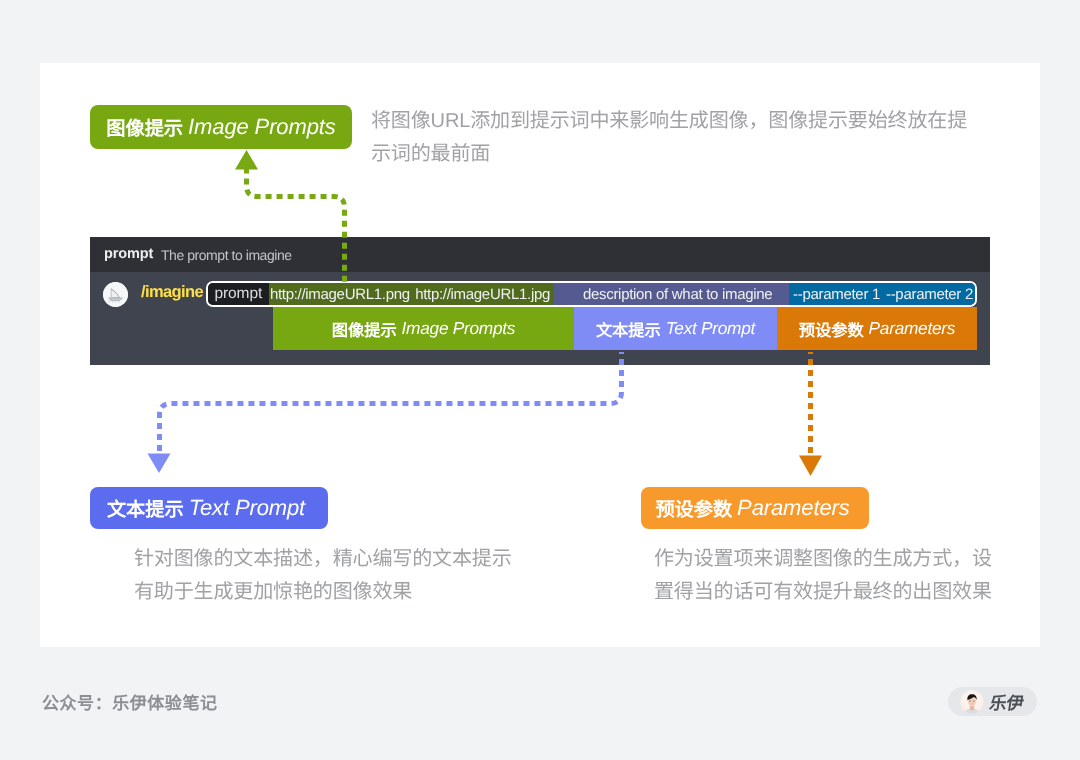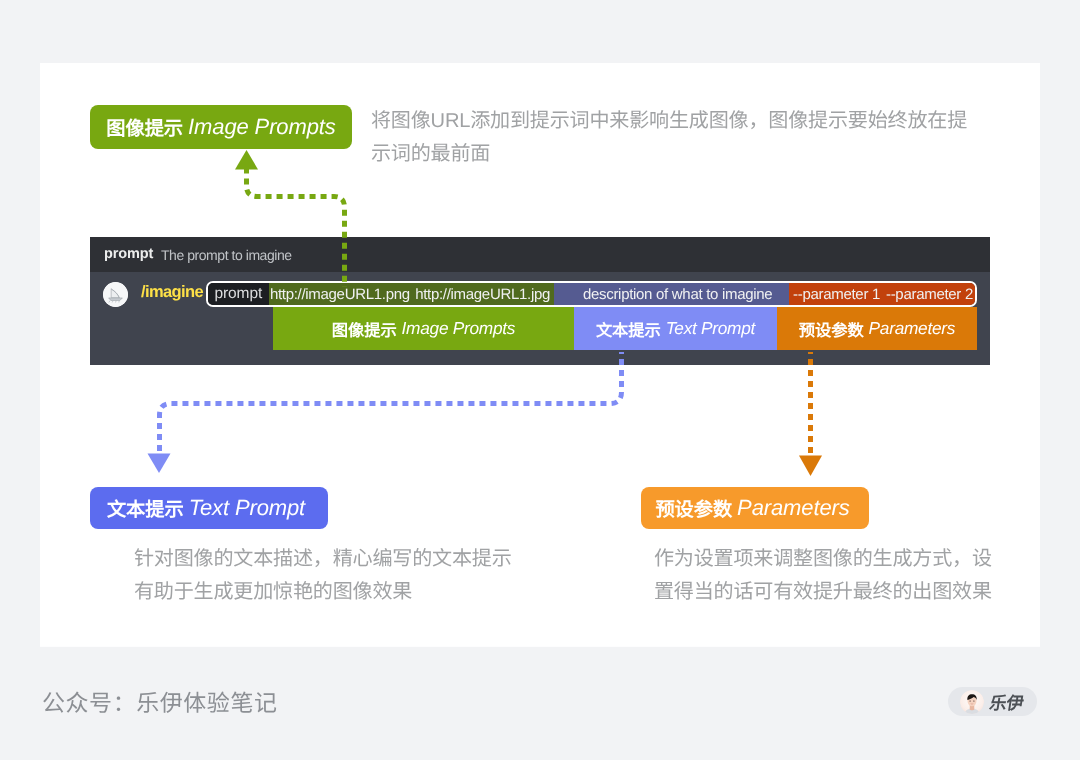--- a/index.html
+++ b/index.html
@@ -45,33 +45,33 @@
           background:#f4f5f7;overflow:hidden;line-height:0;}
   .cmd{position:absolute;left:51px;top:46px;font-size:16.5px;font-weight:700;color:#fde047;letter-spacing:-0.6px;}
 
   .inputbar{position:absolute;left:116px;top:44px;width:771px;height:26px;
             border:2px solid #ffffff;border-radius:7px;box-sizing:border-box;
             display:flex;align-items:stretch;overflow:hidden;}
   .tok{display:flex;align-items:center;justify-content:center;color:#f0f1f2;font-size:15px;white-space:nowrap;letter-spacing:-0.3px;}
   .tok.chip{background:#1c1e22;font-size:15.5px;letter-spacing:-0.1px;color:#dcdddf;}
   .tok.g-image{background:#506a1e;}
   .tok.g-text{background:#555b91;}
-  .tok.g-params{background:#c2410c;}
+  .tok.g-params{background:#0369a1;}
 
   .bars{position:absolute;left:183px;top:70px;width:704px;height:43px;display:flex;}
   .bar{display:flex;align-items:center;justify-content:center;color:#fff;white-space:nowrap;}
   .bar .cn{font-weight:600;font-size:16.3px;letter-spacing:-0.1px;}
   .bar .en{font-weight:500;font-style:italic;font-size:17.3px;margin-left:5px;letter-spacing:-0.28px;}
   .bar.g-image{background:#78a811;}
   .bar.g-text{background:#7f8cf5;}
   .bar.g-params{background:#da7908;}
 
   
   .footer-line{position:absolute;left:40px;top:646px;width:1000px;height:1px;background:#fdfdfe;}
-  .footer-text{position:absolute;left:42px;top:701px;font-size:23px;font-weight:400;
+  .footer-text{position:absolute;left:42px;top:701px;font-size:17px;font-weight:700;
                color:#8c8f94;letter-spacing:0.55px;transform:translateY(-50%);}
   .badge{position:absolute;left:948px;top:687px;
          height:29px;width:89px;border-radius:15px;background:#e5e7eb;
          display:flex;align-items:center;}
   .badge .av svg{display:block;}
   .badge .av{width:24px;height:24px;border-radius:50%;margin-left:12px;overflow:hidden;
              line-height:0;flex:0 0 auto;}
   .badge .nm{margin-left:6px;font-size:17px;font-weight:700;color:#4c5055;
              letter-spacing:0px;display:inline-block;transform:skewX(-9deg);}
 

